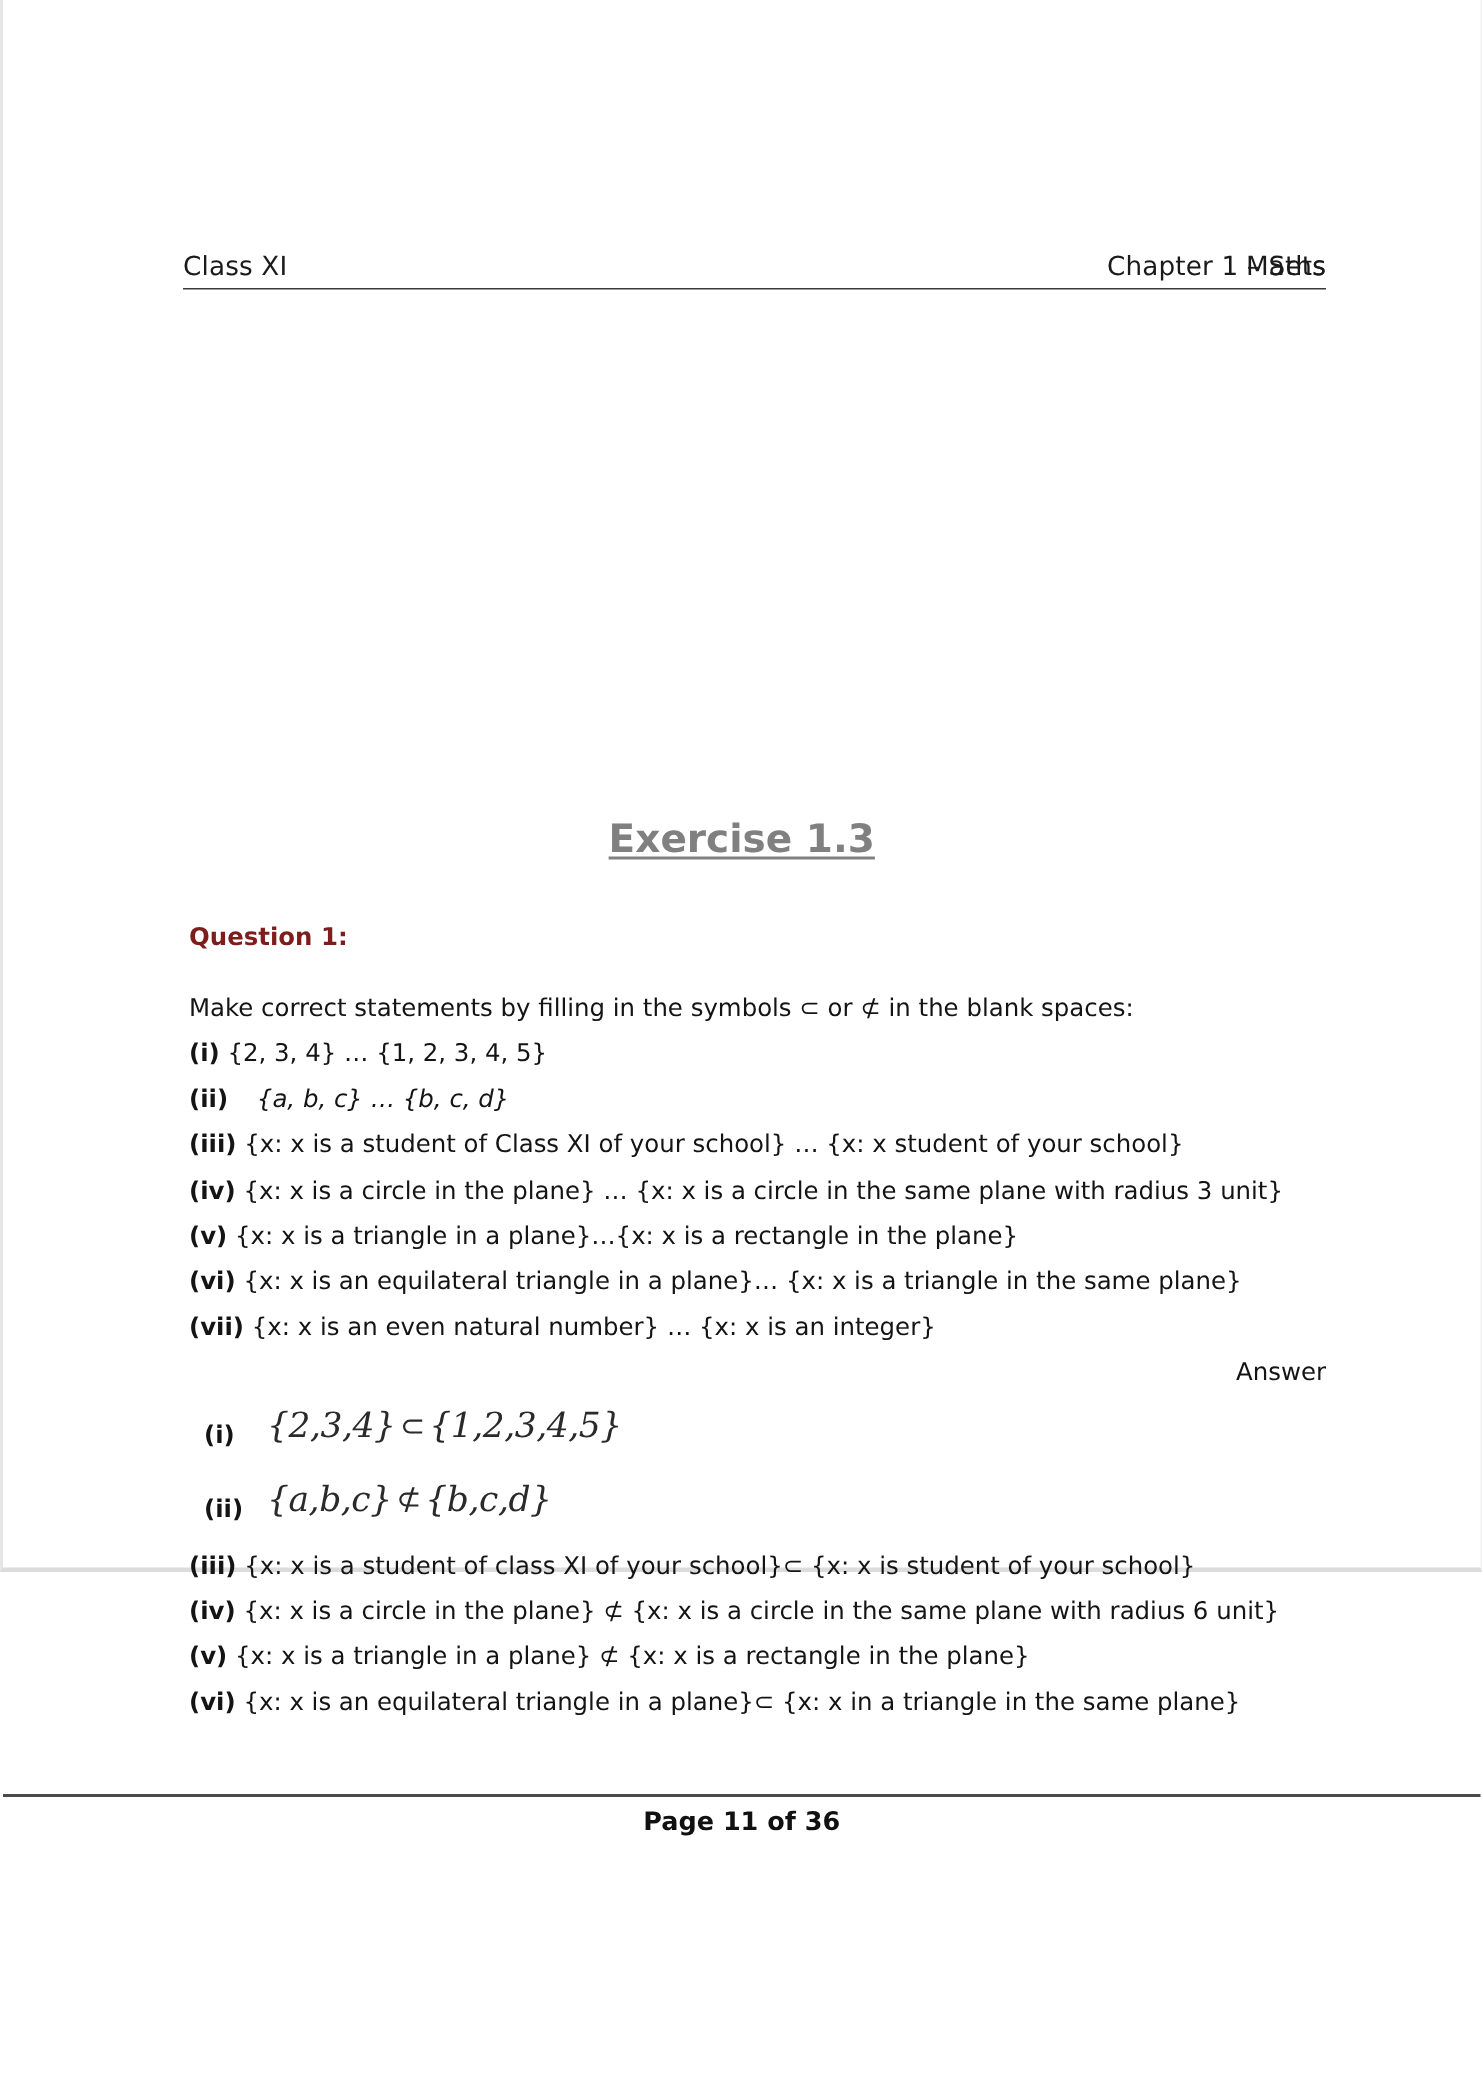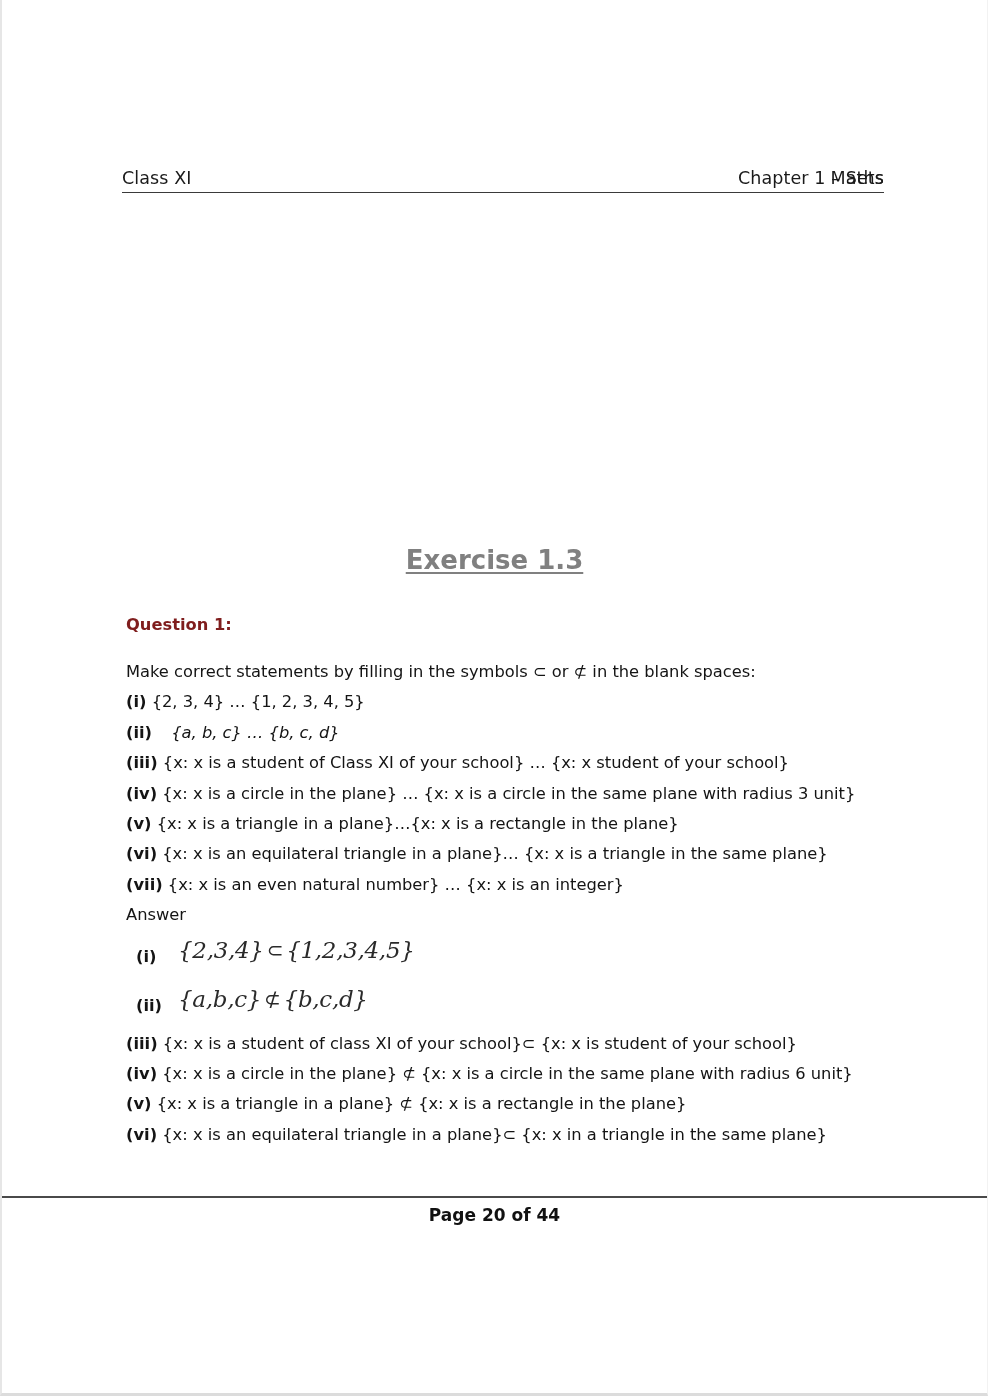--- a/index.html
+++ b/index.html
@@ -10,21 +10,21 @@
     width: 988px;
     height: 1396px;
     background: #ffffff;
     font-family: "DejaVu Sans", "Liberation Sans", sans-serif;
     overflow: hidden;
   }
 
   .page {
     position: relative;
     width: 988px;
-    height: 1396px;
+    height: 1048px;
     background: #ffffff;
     box-sizing: border-box;
     border-left: 2px solid #e6e6e6;
     border-right: 1px solid #f2f2f2;
     border-bottom: 3px solid #dcdcdc;
   }
 
   
   .doc-header {
     position: absolute;
@@ -93,20 +93,21 @@
 
   .lbl {
     font-weight: bold;
   }
   .v {
     font-style: italic;
     margin-left: 14px;
   }
   .answer-head {
     line-height: 30.4px;
+    text-align: right;
   }
 
   
   .math-line {
     display: block;
     height: 49px;
     position: relative;
   }
   .math-line .lbl {
     position: absolute;
@@ -241,15 +242,15 @@
     </div>
 
     <div class="para">
       <span class="lbl">(vi)</span>
       <span>{x: x is an equilateral triangle in a plane}⊂ {x: x in a triangle in the same plane}</span>
     </div>
 
   </div>
 
   <div class="footer-rule"></div>
-  <div class="footer-text">Page 20 of 44</div>
+  <div class="footer-text">Page 11 of 36</div>
 
 </div>
 
 </body></html>

